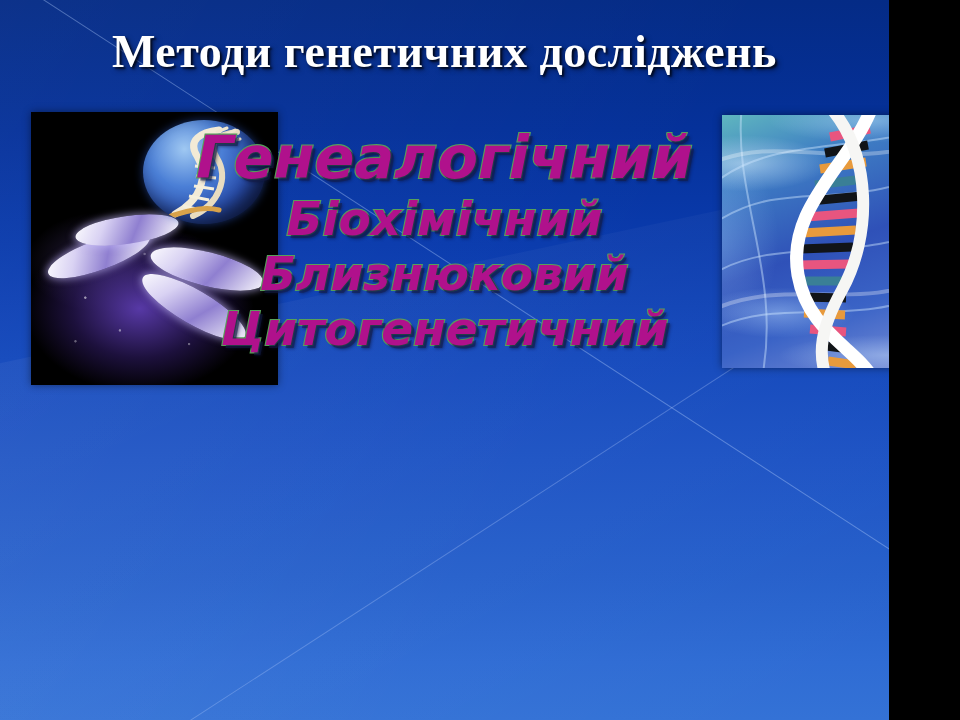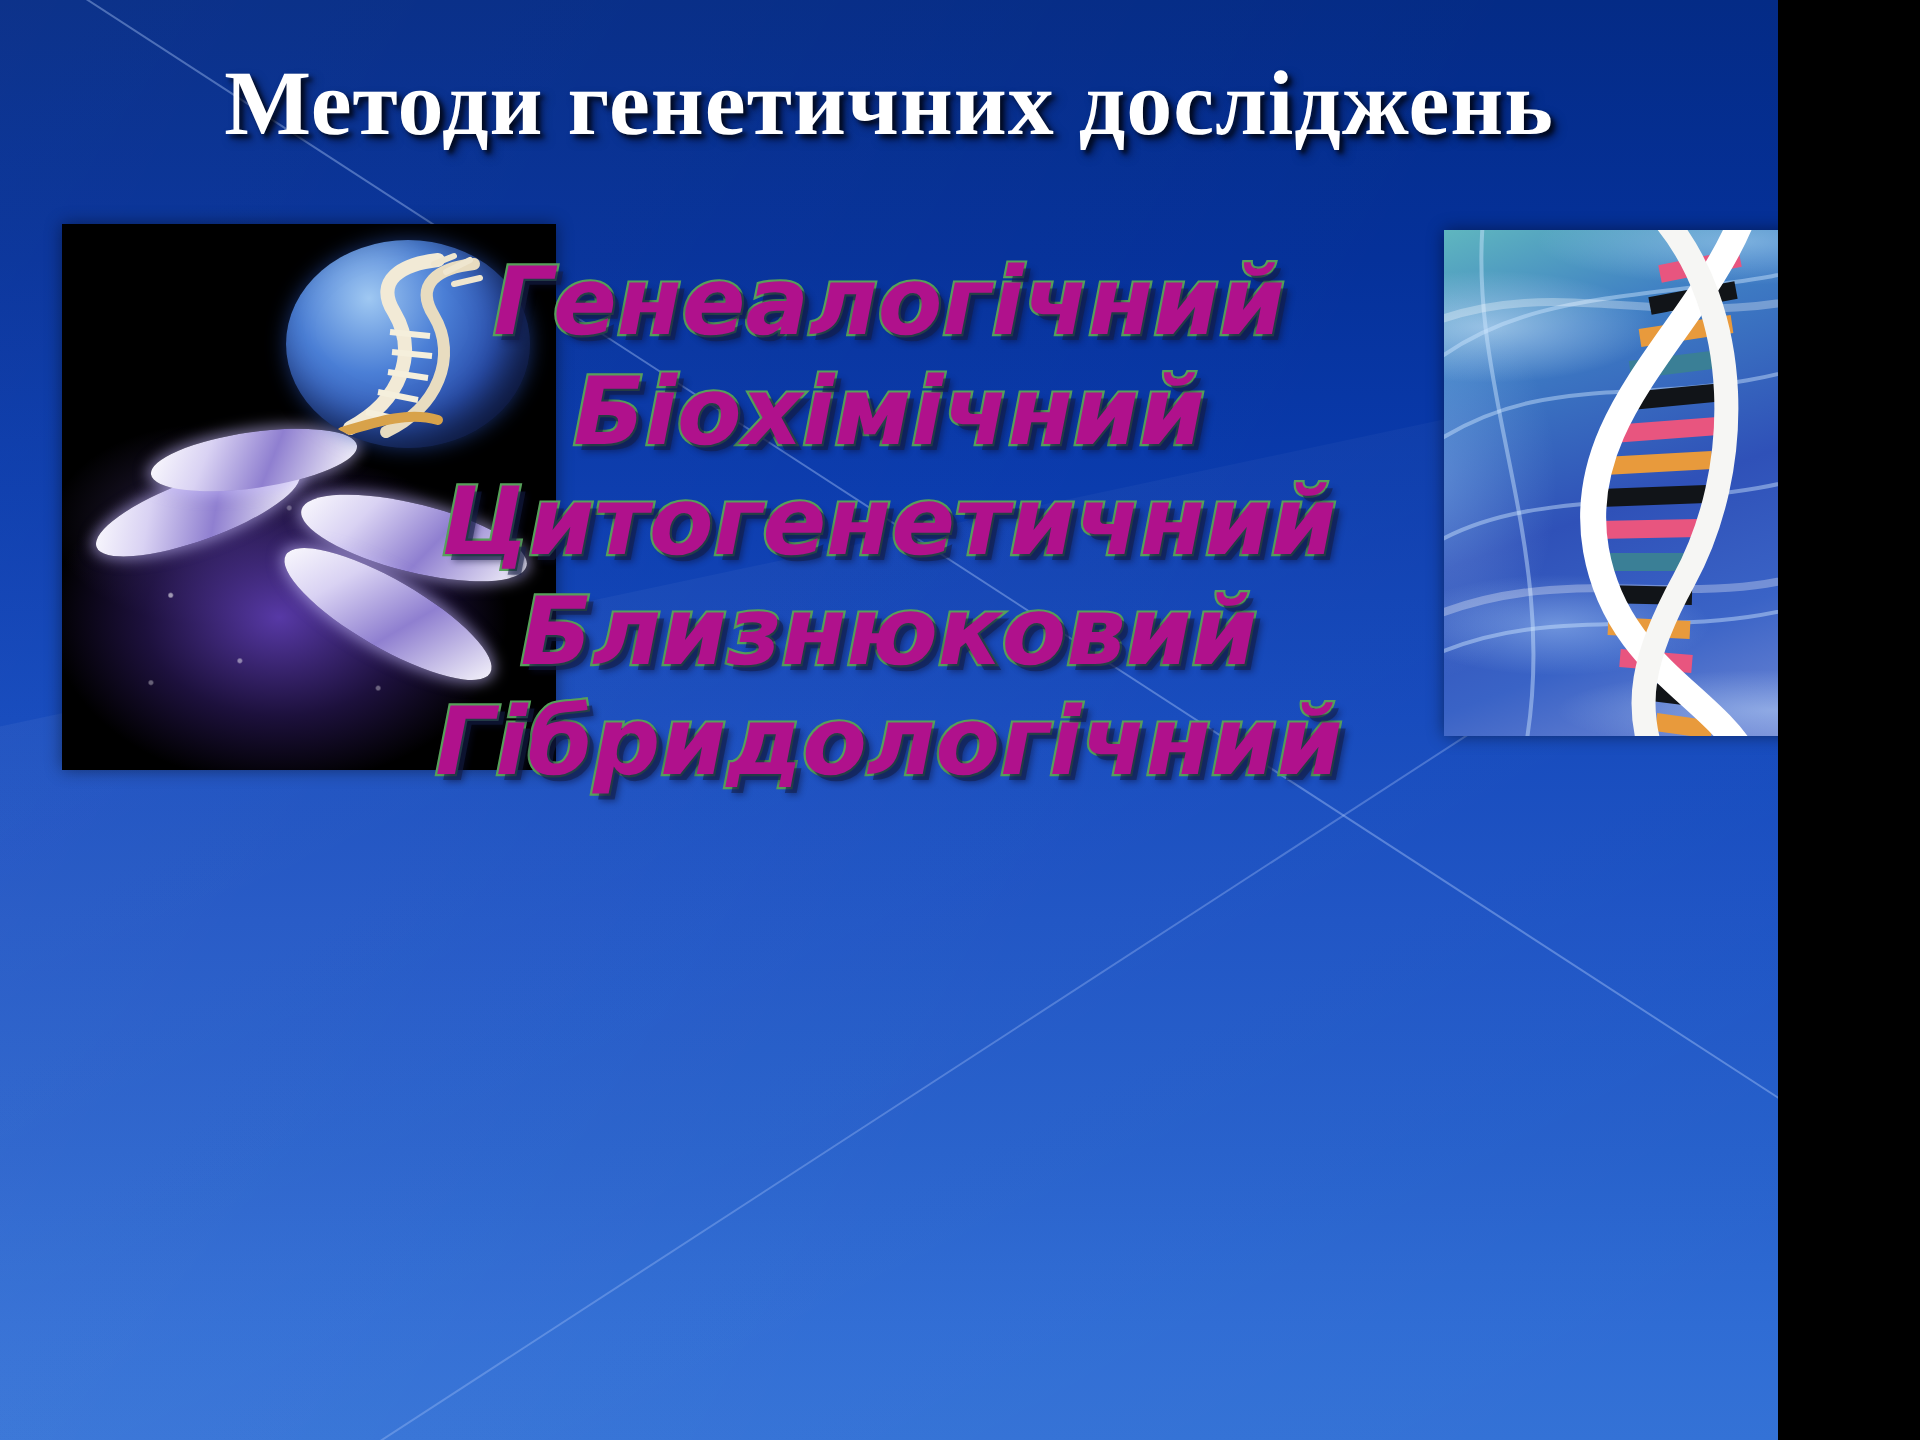--- a/index.html
+++ b/index.html
@@ -169,21 +169,21 @@
     margin: 0 auto;
     letter-spacing: 0px;
     -webkit-text-stroke: 2.2px #57a05a;
     paint-order: stroke fill;
     text-shadow:
        3px 3px 0px rgba(20,30,70,0.55),
        4px 4px 3px rgba(10,15,50,0.45);
   }
   .wa-row { margin-bottom: 8px; }
 
-  .wa-1 { font-size: 47px; }
+  .wa-1 { font-size: 59px; }
   .wa-2 { font-size: 47px; font-style: italic; }
   .wa-3 { font-size: 47px; }
   .wa-4 { font-size: 47px; }
   .wa-5 { font-size: 47px; }
   .wa-6 { font-size: 47px; }
 </style>
 </head>
 <body>
 
 <div id="slide">
@@ -261,23 +261,20 @@
   </div>
 
   <div class="list">
     <div class="wa-row">
       <span class="wa wa-1">Генеалогічний</span>
     </div>
     <div class="wa-row">
       <span class="wa wa-2">Біохімічний</span>
     </div>
     <div class="wa-row">
+      <span class="wa wa-3">Близнюковий</span>
+    </div>
+    <div class="wa-row">
       <span class="wa wa-4">Цитогенетичний</span>
     </div>
-    <div class="wa-row">
-      <span class="wa wa-3">Близнюковий</span>
-    </div>
-    <div class="wa-row">
-      <span class="wa wa-6">Гібридологічний</span>
-    </div>
   </div>
 
 </div>
 
 </body></html>

